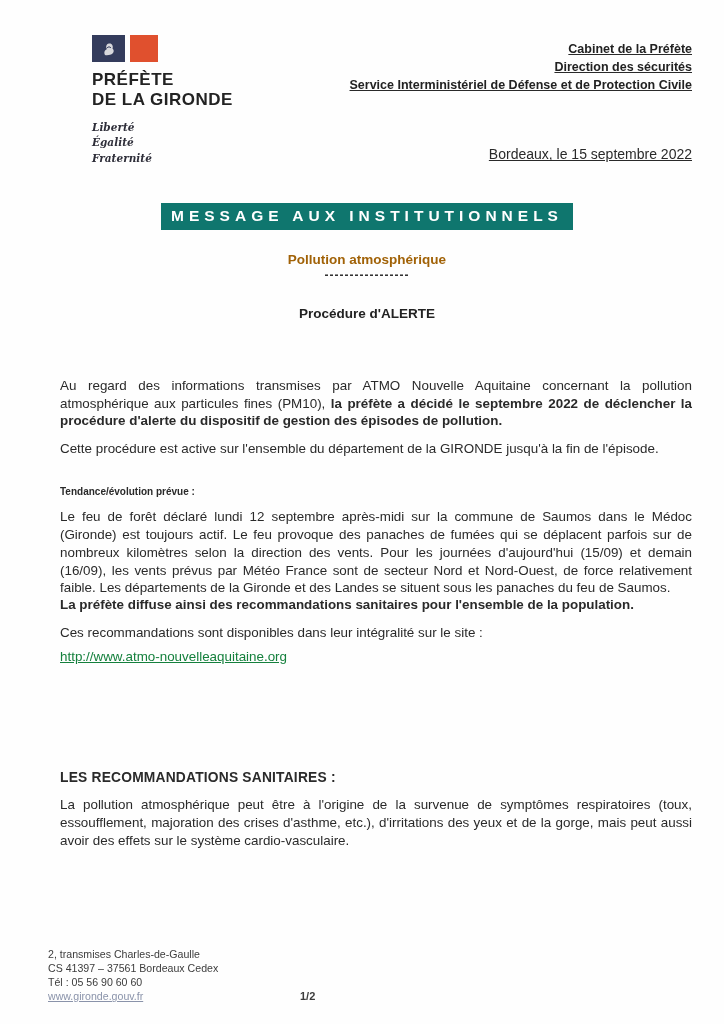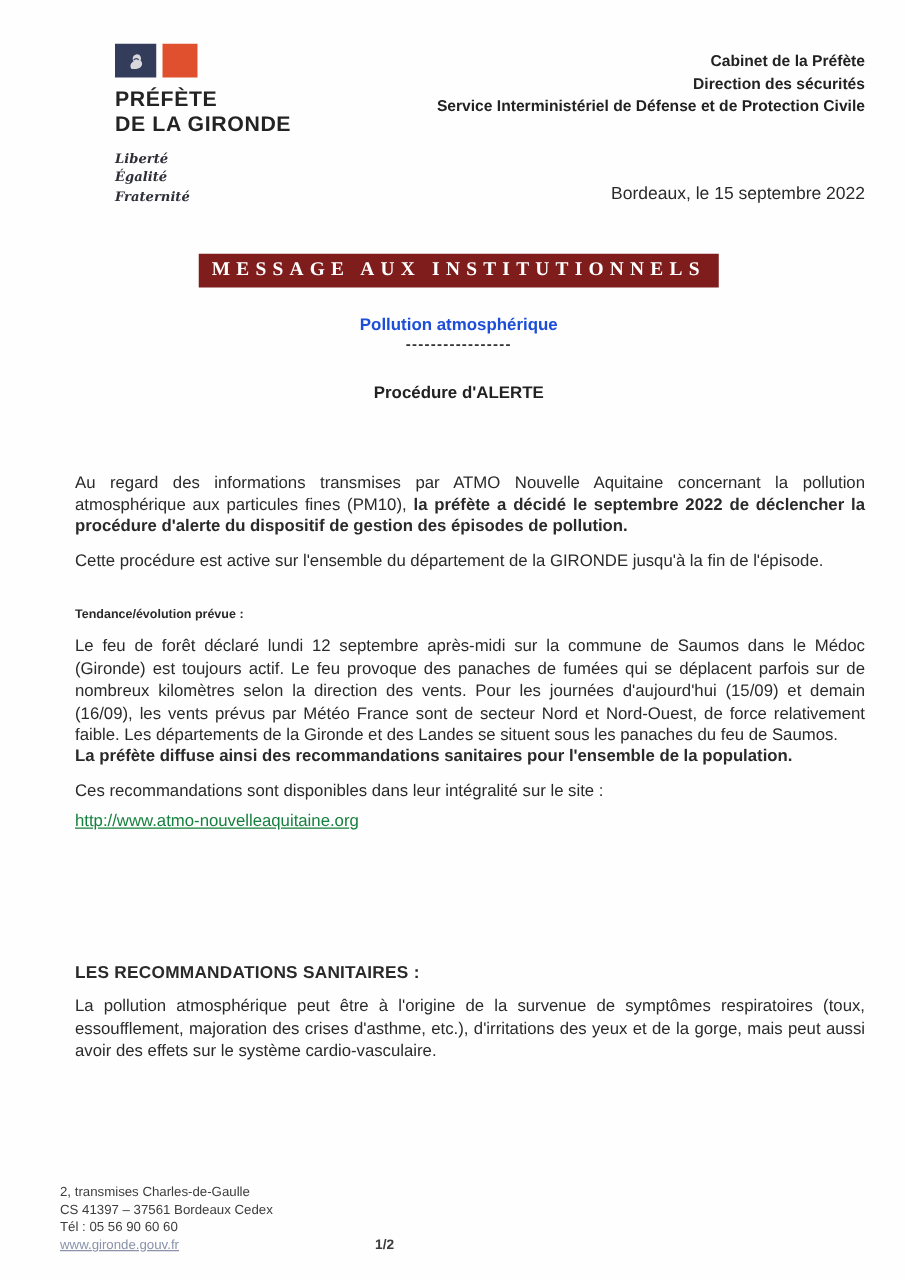--- a/index.html
+++ b/index.html
@@ -45,47 +45,47 @@
     font-style: italic;
     font-weight: bold;
     font-size: 10.5px;
     color: #2f2f3a;
     line-height: 1.45;
   }
   .header-right {
     text-align: right;
     padding-top: 5px;
     flex: 1;
+    text-decoration: underline;
   }
   .dept-lines {
     font-weight: bold;
     font-size: 12.5px;
     line-height: 1.45;
     color: #222;
   }
   .date-line {
     margin-top: 52px;
     font-size: 14px;
     color: #2a2a2a;
   }
   
   .banner-wrap { margin-top: 37px; text-align: center; padding-right: 18px; }
   .banner {
     display: inline-block;
-    background: #7f1d1d;
+    background: #0f766e;
     color: #ffffff;
     font-weight: bold;
     font-size: 15.5px;
     letter-spacing: 5px;
     padding: 4px 10px 5px 10px;
-    font-family: Liberation Serif, serif;
   }
   
   .subject { text-align: center; margin-top: 22px; padding-right: 18px; }
-  .subject-title { font-weight: bold; font-size: 13.5px; color: #1d4ed8; }
+  .subject-title { font-weight: bold; font-size: 13.5px; color: #a16207; }
   .subject-sep { font-weight: bold; font-size: 12px; letter-spacing: 1px; margin-top: 1px; color: #333; }
   .subject-sub { font-weight: bold; font-size: 13.5px; margin-top: 24px; color: #222; }
   
   .body-text { margin-top: 56px; }
   p.justify {
     font-size: 13.4px;
     line-height: 1.33;
     text-align: justify;
     text-align-last: left;
     color: #2a2a2a;

